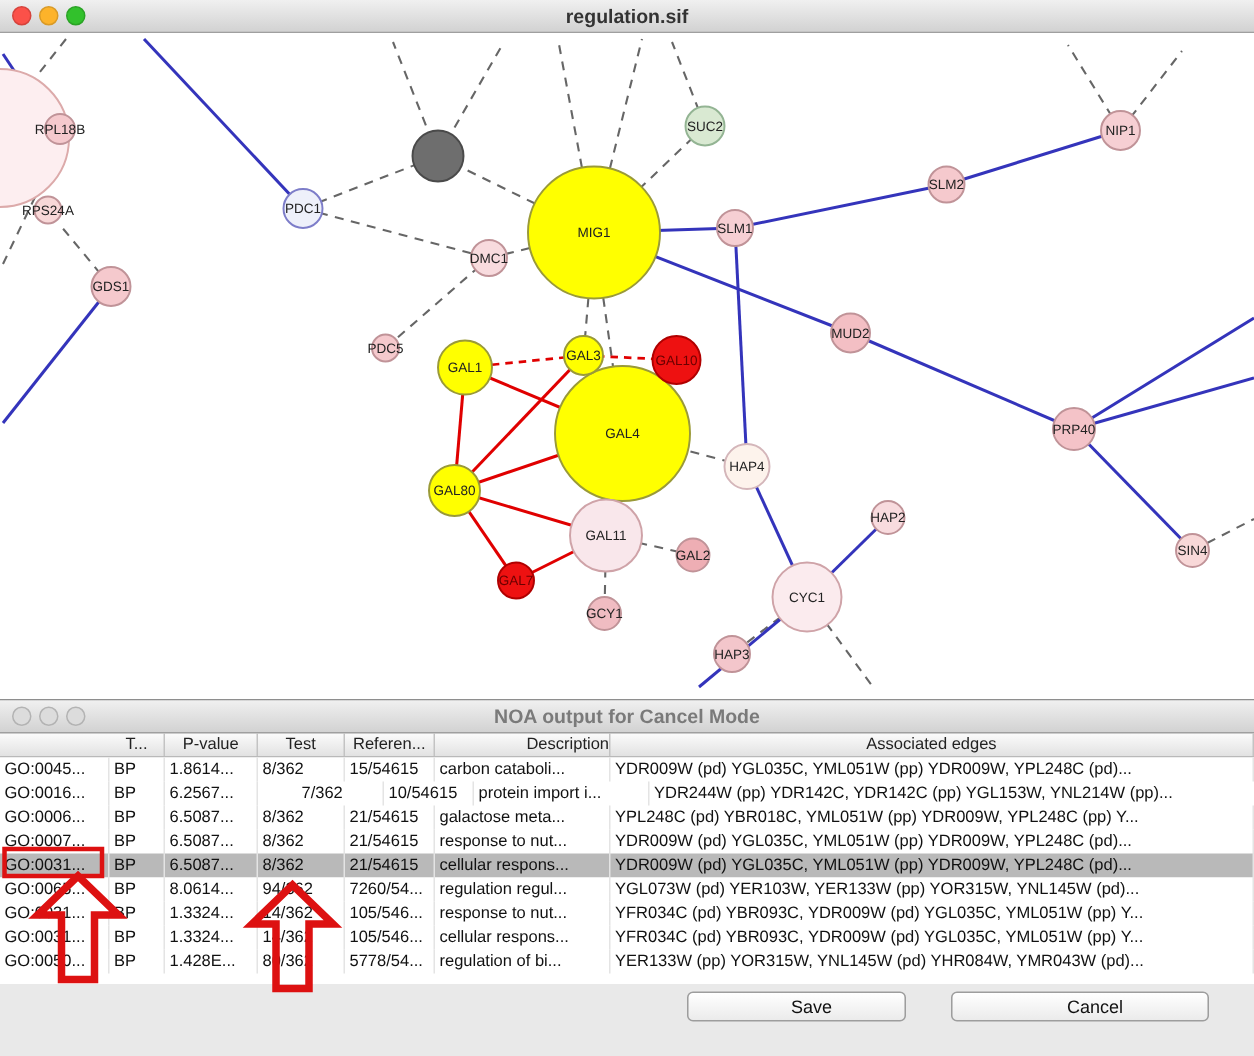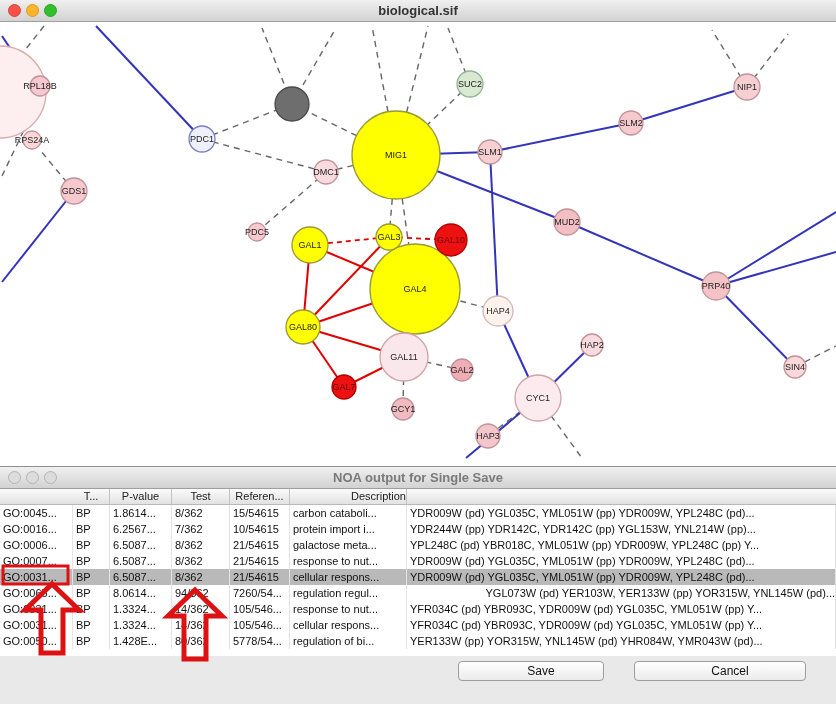--- a/index.html
+++ b/index.html
@@ -170,56 +170,57 @@
       <text x="488" y="439" text-anchor="middle" font-size="9" font-family="&quot;Liberation Sans&quot;, sans-serif" fill="#222222">HAP3</text>
       <circle cx="716" cy="286" r="14" fill="#f4c3c8" stroke="#c09398" stroke-width="1.3"></circle>
       <text x="716" y="289" text-anchor="middle" font-size="9" font-family="&quot;Liberation Sans&quot;, sans-serif" fill="#222222">PRP40</text>
       <circle cx="795" cy="367" r="11" fill="#f8d8d8" stroke="#c09398" stroke-width="1.3"></circle>
       <text x="795" y="370" text-anchor="middle" font-size="9" font-family="&quot;Liberation Sans&quot;, sans-serif" fill="#222222">SIN4</text>
     </svg>
   <div class="titlebar">
     <span class="tl tl1"></span>
     <span class="tl tl2"></span>
     <span class="tl tl3"></span>
-    <div class="title">biological.sif</div>
+    <div class="title">regulation.sif</div>
   </div>
 </div>
 
 <div class="win-bottom">
   <div class="titlebar">
     <span class="tl tl1"></span>
     <span class="tl tl2"></span>
     <span class="tl tl3"></span>
-    <div class="title">NOA output for Single Save</div>
+    <div class="title">NOA output for Cancel Mode</div>
   </div>
 
   <div class="table">
     <div class="thead" id="table-header">
         <div class="th" style="width: 73px; margin-top: 48px;">GO ID</div>
         <div class="th" style="width: 37px;">T...</div>
         <div class="th" style="width: 62px;">P-value</div>
         <div class="th" style="width: 58px;">Test</div>
         <div class="th" style="width: 60px;">Referen...</div>
         <div class="th" style="width: 117px; text-align: right;">Description</div>
+        <div class="th" style="width: 429px;">Associated edges</div>
       </div>
     <div id="table-body">
         <div class="tr">
           <div class="td" style="width: 73px;">GO:0045...</div>
           <div class="td" style="width: 37px;">BP</div>
           <div class="td" style="width: 62px;">1.8614...</div>
           <div class="td" style="width: 58px;">8/362</div>
           <div class="td" style="width: 60px;">15/54615</div>
           <div class="td" style="width: 117px;">carbon cataboli...</div>
           <div class="td" style="width: 429px;">YDR009W (pd) YGL035C, YML051W (pp) YDR009W, YPL248C (pd)...</div>
         </div>
         <div class="tr">
           <div class="td" style="width: 73px;">GO:0016...</div>
           <div class="td" style="width: 37px;">BP</div>
           <div class="td" style="width: 62px;">6.2567...</div>
-          <div class="td" style="width: 58px;">7/362</div>
+          <div class="td" style="width: 58px; margin-left: 26px;">7/362</div>
           <div class="td" style="width: 60px;">10/54615</div>
           <div class="td" style="width: 117px;">protein import i...</div>
           <div class="td" style="width: 429px;">YDR244W (pp) YDR142C, YDR142C (pp) YGL153W, YNL214W (pp)...</div>
         </div>
         <div class="tr">
           <div class="td" style="width: 73px;">GO:0006...</div>
           <div class="td" style="width: 37px;">BP</div>
           <div class="td" style="width: 62px;">6.5087...</div>
           <div class="td" style="width: 58px;">8/362</div>
           <div class="td" style="width: 60px;">21/54615</div>
@@ -244,21 +245,21 @@
           <div class="td" style="width: 117px;">cellular respons...</div>
           <div class="td" style="width: 429px;">YDR009W (pd) YGL035C, YML051W (pp) YDR009W, YPL248C (pd)...</div>
         </div>
         <div class="tr">
           <div class="td" style="width: 73px;">GO:0065...</div>
           <div class="td" style="width: 37px;">BP</div>
           <div class="td" style="width: 62px;">8.0614...</div>
           <div class="td" style="width: 58px;">94/362</div>
           <div class="td" style="width: 60px;">7260/54...</div>
           <div class="td" style="width: 117px;">regulation regul...</div>
-          <div class="td" style="width: 429px; text-align: right;">YGL073W (pd) YER103W, YER133W (pp) YOR315W, YNL145W (pd)...</div>
+          <div class="td" style="width: 429px;">YGL073W (pd) YER103W, YER133W (pp) YOR315W, YNL145W (pd)...</div>
         </div>
         <div class="tr">
           <div class="td" style="width: 73px;">GO:0031...</div>
           <div class="td" style="width: 37px;">BP</div>
           <div class="td" style="width: 62px;">1.3324...</div>
           <div class="td" style="width: 58px;">14/362</div>
           <div class="td" style="width: 60px;">105/546...</div>
           <div class="td" style="width: 117px;">response to nut...</div>
           <div class="td" style="width: 429px;">YFR034C (pd) YBR093C, YDR009W (pd) YGL035C, YML051W (pp) Y...</div>
         </div>

